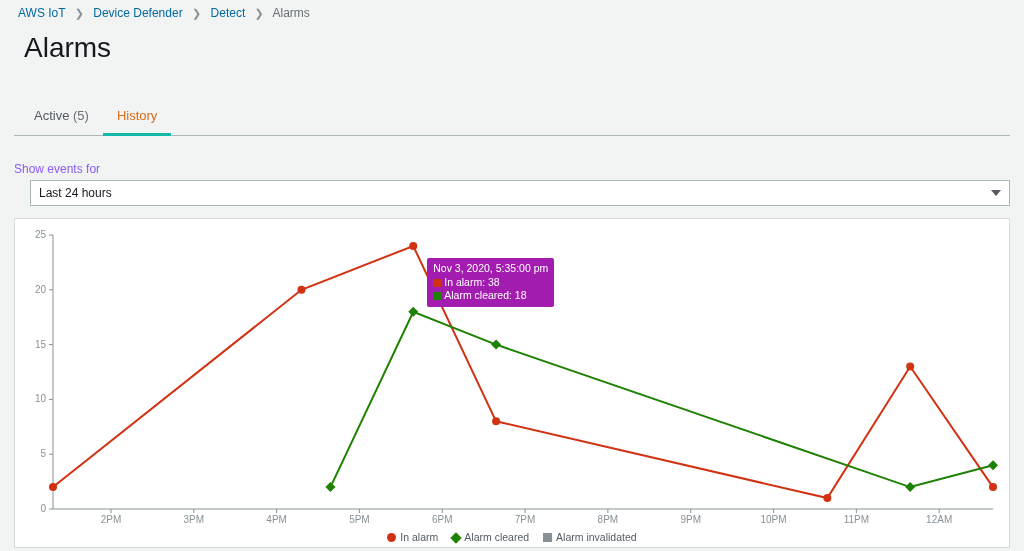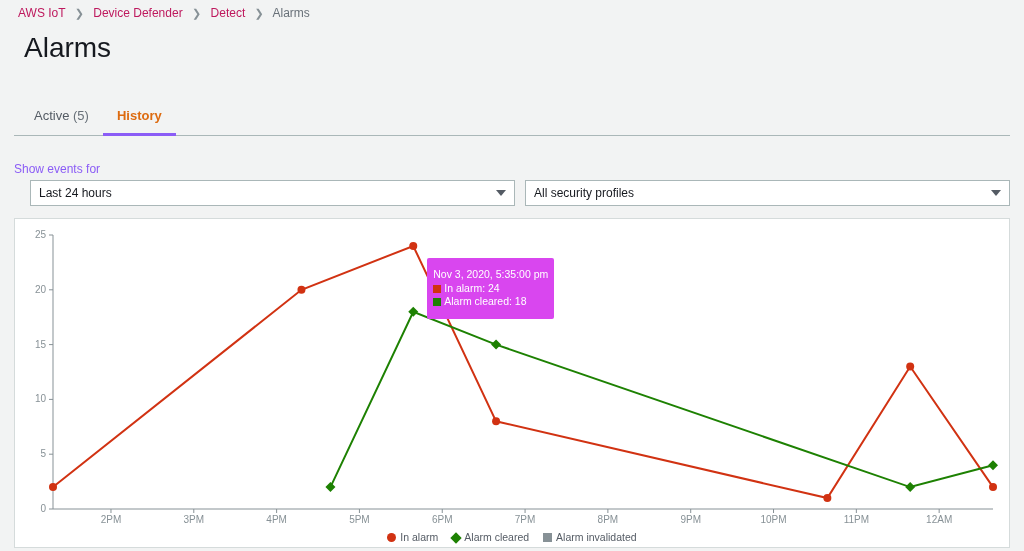--- a/index.html
+++ b/index.html
@@ -8,21 +8,21 @@
   font-size: 13px;
   color: #16191f;
   background: #f2f3f3;
   width: 1024px;
 }
 .breadcrumb {
   padding: 6px 18px 2px;
   font-size: 12px;
   color: #545b64;
 }
-.breadcrumb a { color: #be185d; text-decoration: none; }
+.breadcrumb a { color: #0369a1; text-decoration: none; }
 .breadcrumb .sep { margin: 0 6px; color: #879196; font-size: 11px; }
 .breadcrumb .current { color: #687078; }
 .page-title {
   font-size: 28px;
   font-weight: 400;
   padding: 10px 24px 18px;
   color: #16191f;
 }
 .tabs-wrap {
   margin: 16px 14px;
@@ -33,22 +33,22 @@
   padding-left: 6px;
 }
 .tab {
   padding: 10px 14px;
   font-size: 13px;
   color: #545b64;
   cursor: pointer;
 }
 .tab.active {
   color: #dd6b10;
-  font-weight: 700;
-  border-bottom: 3px solid #8b5cf6;
+  font-weight: 400;
+  border-bottom: 3px solid #14b8a6;
   margin-bottom: -1px;
 }
 .tab-count { color: #687078; }
 .section {
   padding: 10px 14px 0;
 }
 .section-title {
   font-size: 17px;
   font-weight: 400;
   color: #16191f;
@@ -80,24 +80,24 @@
 .chart-panel {
   margin: 12px 14px 10px;
   background: #fff;
   border: 1px solid #d5dbdb;
   position: relative;
   padding: 10px 8px 4px;
 }
 svg { display: block; }
 .tooltip {
   position: absolute;
-  background: #d946ef;
+  background: #a21caf;
   color: #fff;
   font-size: 10.5px;
-  padding: 10px 6px;
+  padding: 4px 6px;
   border-radius: 2px;
   line-height: 1.3;
   pointer-events: none;
 }
 .tooltip .sw {
   display:inline-block; width:8px; height:8px; margin-right:3px;
   vertical-align: middle;
 }
 .legend {
   display: flex;
@@ -137,24 +137,20 @@
       <span>History</span>
     </div>
   </div>
 </div>
 
 <div class="section">
   <div class="filters-label">Show events for</div>
   <div class="filters-row">
     <div class="select">
       <span>Last 24 hours</span>
-      <span class="caret"></span>
-    </div>
-    <div class="select">
-      <span>All security profiles</span>
       <span class="caret"></span>
     </div>
   </div>
 </div>
 
 <div class="chart-panel">
   <svg id="chart-svg" width="980" height="298">
       <line x1="26" x2="30" y1="280" y2="280" stroke="#879196"></line>
       <text x="23" y="283" text-anchor="end" font-size="10" fill="#879196">0</text>
       <line x1="26" x2="30" y1="225.20000000000002" y2="225.20000000000002" stroke="#879196"></line>
@@ -201,21 +197,21 @@
       <circle cx="970" cy="258.08000000000004" r="4" fill="#d13212"></circle>
       <path d="M307.4449339207049,258.08000000000004 L390.2643171806168,82.72000000000001 L473.0837004405287,115.60000000000001 L887.1806167400881,258.08000000000004 L970,236.16" stroke="#1d8102" stroke-width="2" fill="none"></path>
       <path d="M307.4449339207049,253.08000000000004 L312.4449339207049,258.08000000000004 L307.4449339207049,263.08000000000004 L302.4449339207049,258.08000000000004 Z" fill="#1d8102"></path>
       <path d="M390.2643171806168,77.72000000000001 L395.2643171806168,82.72000000000001 L390.2643171806168,87.72000000000001 L385.2643171806168,82.72000000000001 Z" fill="#1d8102"></path>
       <path d="M473.0837004405287,110.60000000000001 L478.0837004405287,115.60000000000001 L473.0837004405287,120.60000000000001 L468.0837004405287,115.60000000000001 Z" fill="#1d8102"></path>
       <path d="M887.1806167400881,253.08000000000004 L892.1806167400881,258.08000000000004 L887.1806167400881,263.08000000000004 L882.1806167400881,258.08000000000004 Z" fill="#1d8102"></path>
       <path d="M970,231.16 L975,236.16 L970,241.16 L965,236.16 Z" fill="#1d8102"></path>
     </svg>
   <div id="tooltip" class="tooltip" style="left: 412.264px; top: 38.96px;">
     <div>Nov 3, 2020, 5:35:00 pm</div>
-    <div><span class="sw" style="background:#d13212"></span><span>In alarm: 24</span></div>
+    <div><span class="sw" style="background:#d13212"></span><span>In alarm: 38</span></div>
     <div><span class="sw" style="background:#1d8102"></span><span>Alarm cleared: 18</span></div>
   </div>
   <div class="legend">
     <span><span class="sw" style="background:#d13212"></span><span>In alarm</span></span>
     <span><span class="sw diamond" style="background:#1d8102"></span><span>Alarm cleared</span></span>
     <span><span class="sw square" style="background:#879196"></span><span>Alarm invalidated</span></span>
   </div>
 </div>
 
 </body></html>

